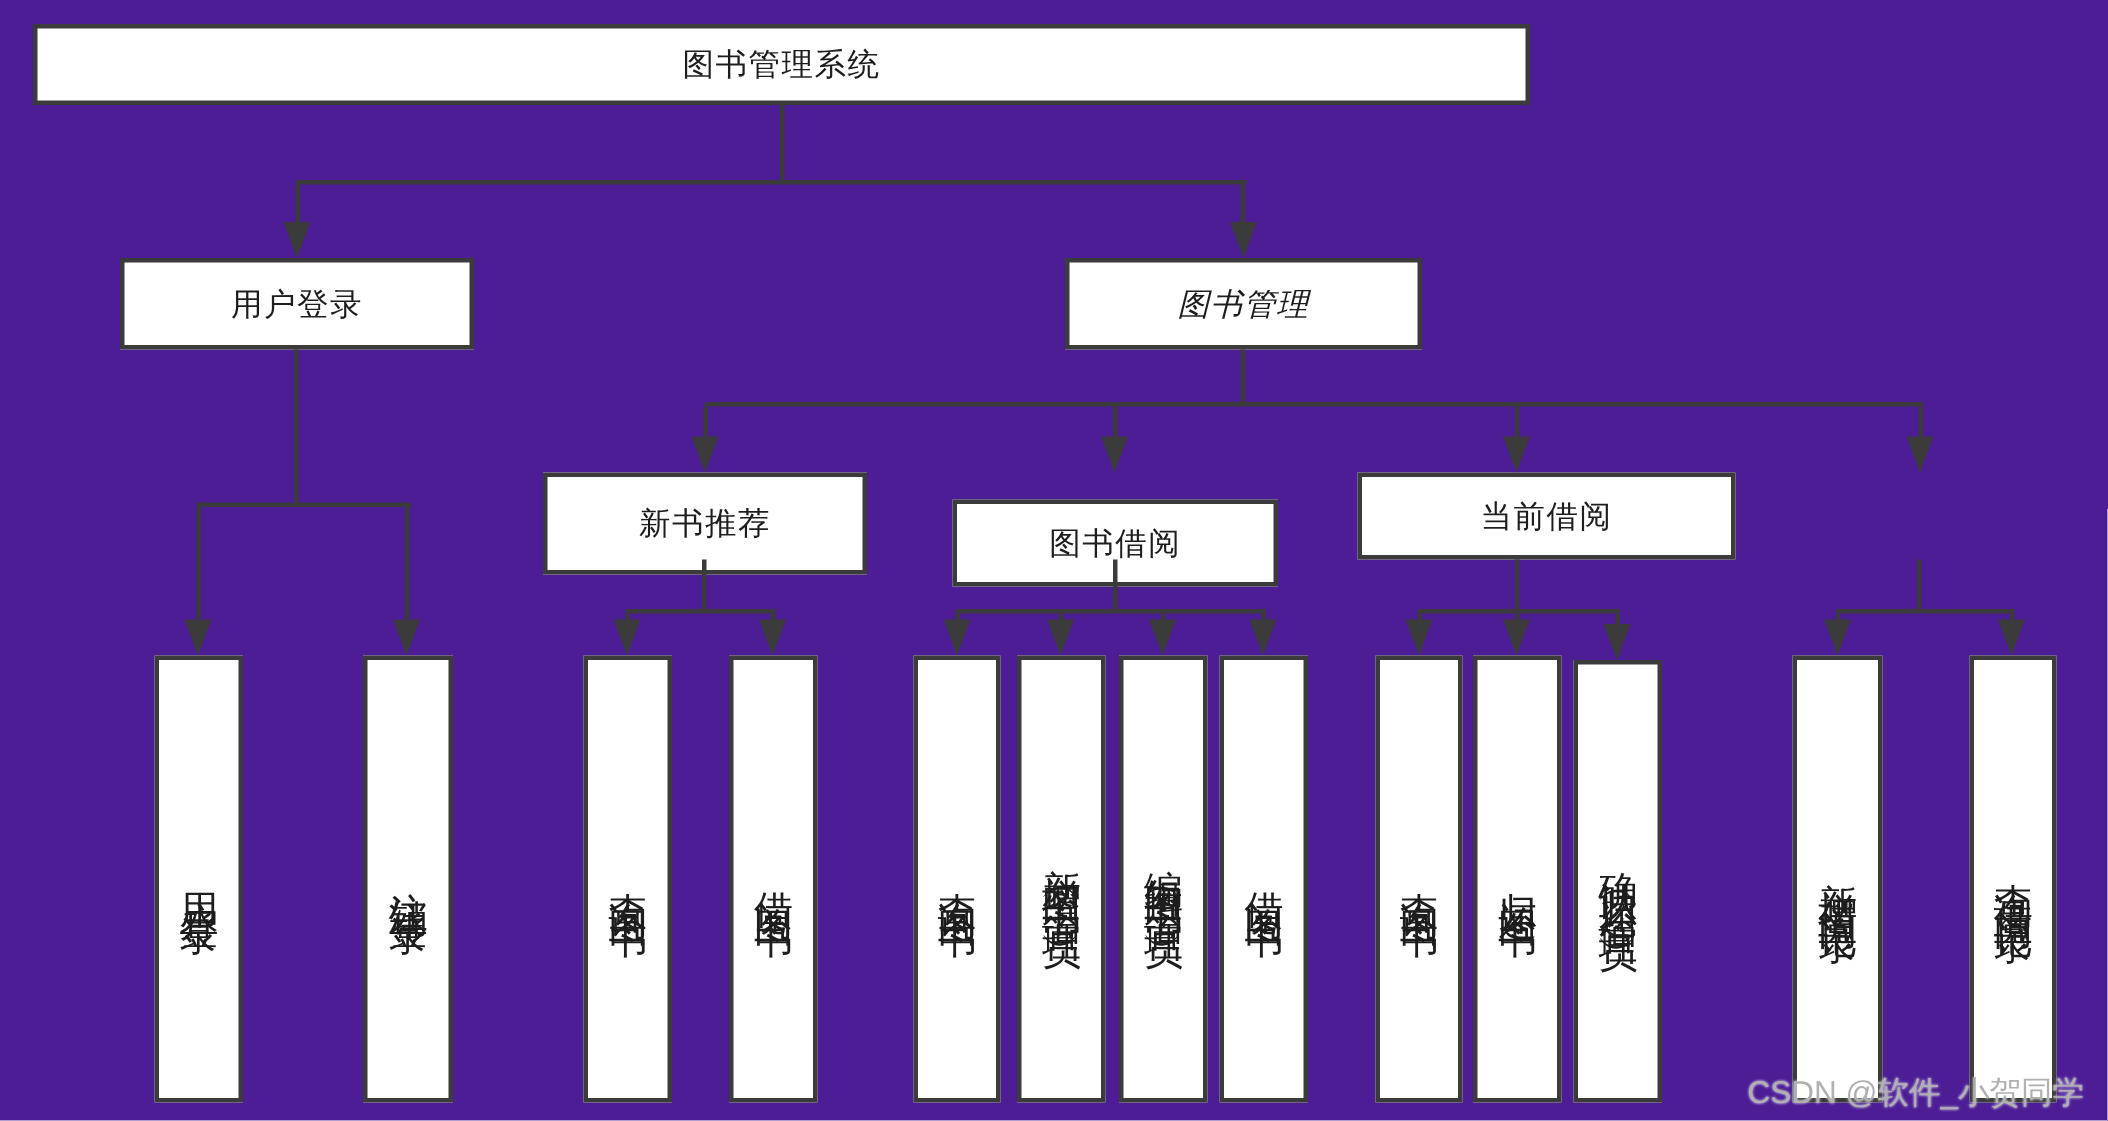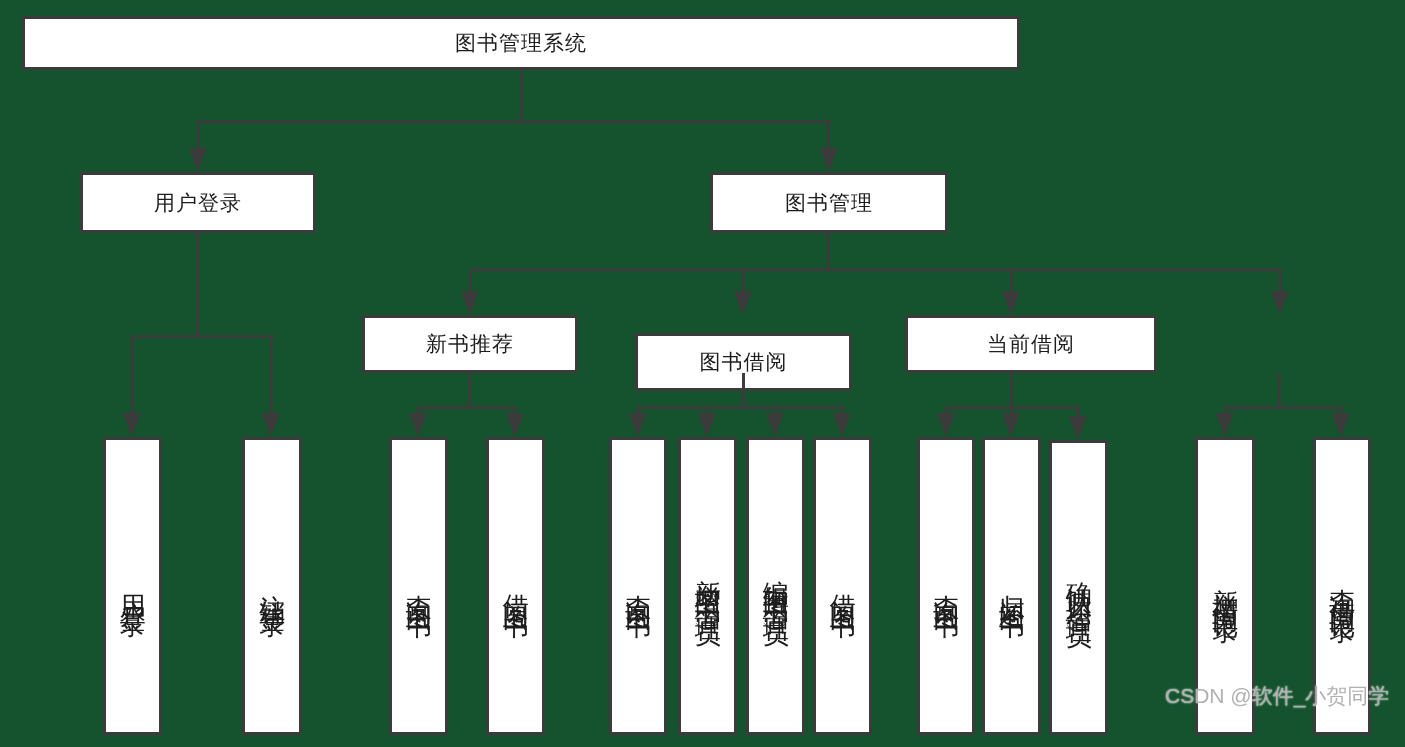--- a/index.html
+++ b/index.html
@@ -1,20 +1,20 @@
 <!DOCTYPE html>
 <html><head>
 <meta charset="utf-8">
 <style>
   html, body { margin: 0; padding: 0; background: #ffffff; }
   #stage {
     position: relative;
     width: 1405px;
     height: 747px;
-    background: #14532d;
+    background: #4c1d95;
     font-family: "Liberation Sans", "DejaVu Sans", sans-serif;
     overflow: hidden;
   }
   .box {
     position: absolute;
     box-sizing: border-box;
     border: 3px solid #3b3b3b;
     background: #ffffff;
     display: flex;
     align-items: center;
@@ -34,21 +34,21 @@
   .ar {
     position: absolute;
     width: 0; height: 0;
     border-left: 9px solid transparent;
     border-right: 9px solid transparent;
     border-top: 24px solid #3b3b3b;
   }
   .watermark {
     position: absolute;
     left: 1165px;
-    top: 682px;
+    top: 714px;
     font-size: 21px;
     color: #b0b0b0;
     z-index: 5;
     white-space: nowrap;
     text-shadow: 0 0 2px #ffffff;
   }
 </style>
 </head>
 <body>
 
@@ -61,21 +61,21 @@
   <div class="ln" style="left:520px; top:70px; width:3px; height:52px;"></div>
   <div class="ln" style="left:197px; top:120px; width:634px; height:3px;"></div>
   <div class="ln" style="left:197px; top:123px; width:3px; height:26px;"></div>
   <div class="ln" style="left:827px; top:123px; width:3px; height:26px;"></div>
   <div class="ar" style="left:189px; top:148px;"></div>
   <div class="ar" style="left:820px; top:148px;"></div>
 
   <div class="box hdr" style="left:80px; top:172px; width:236px; height:61px;">
     <span>用户登录</span>
   </div>
-  <div class="box hdr" style="left:710px; top:172px; width:238px; height:61px;">
+  <div class="box hdr" style="left:710px; top:172px; width:238px; height:61px;font-style:italic;">
     <span>图书管理</span>
   </div>
 
   <div class="ln" style="left:196px; top:233px; width:3px; height:102px;"></div>
   <div class="ln" style="left:131px; top:335px; width:143px; height:3px;"></div>
   <div class="ln" style="left:131px; top:338px; width:3px; height:75px;"></div>
   <div class="ln" style="left:270px; top:338px; width:3px; height:75px;"></div>
   <div class="ar" style="left:123px; top:413px;"></div>
   <div class="ar" style="left:262px; top:413px;"></div>
 
@@ -83,21 +83,21 @@
   <div class="ln" style="left:470px; top:268px; width:812px; height:3px;"></div>
   <div class="ln" style="left:469px; top:271px; width:3px; height:20px;"></div>
   <div class="ln" style="left:742px; top:271px; width:3px; height:20px;"></div>
   <div class="ln" style="left:1010px; top:271px; width:3px; height:20px;"></div>
   <div class="ln" style="left:1279px; top:271px; width:3px; height:20px;"></div>
   <div class="ar" style="left:461px; top:291px;"></div>
   <div class="ar" style="left:734px; top:291px;"></div>
   <div class="ar" style="left:1002px; top:291px;"></div>
   <div class="ar" style="left:1271px; top:291px;"></div>
 
-  <div class="box hdr" style="left:362px; top:315px; width:216px; height:58px;">
+  <div class="box hdr" style="left:362px; top:315px; width:216px; height:68px;">
     <span>新书推荐</span>
   </div>
   <div class="box hdr" style="left:635px; top:333px; width:217px; height:58px;text-align:center;">
     <span>图书借阅</span>
   </div>
   <div class="box hdr" style="left:905px; top:315px; width:252px; height:58px;">
     <span>当前借阅</span>
   </div>
 
   <div class="ln" style="left:468px; top:373px; width:3px; height:33px;"></div>

